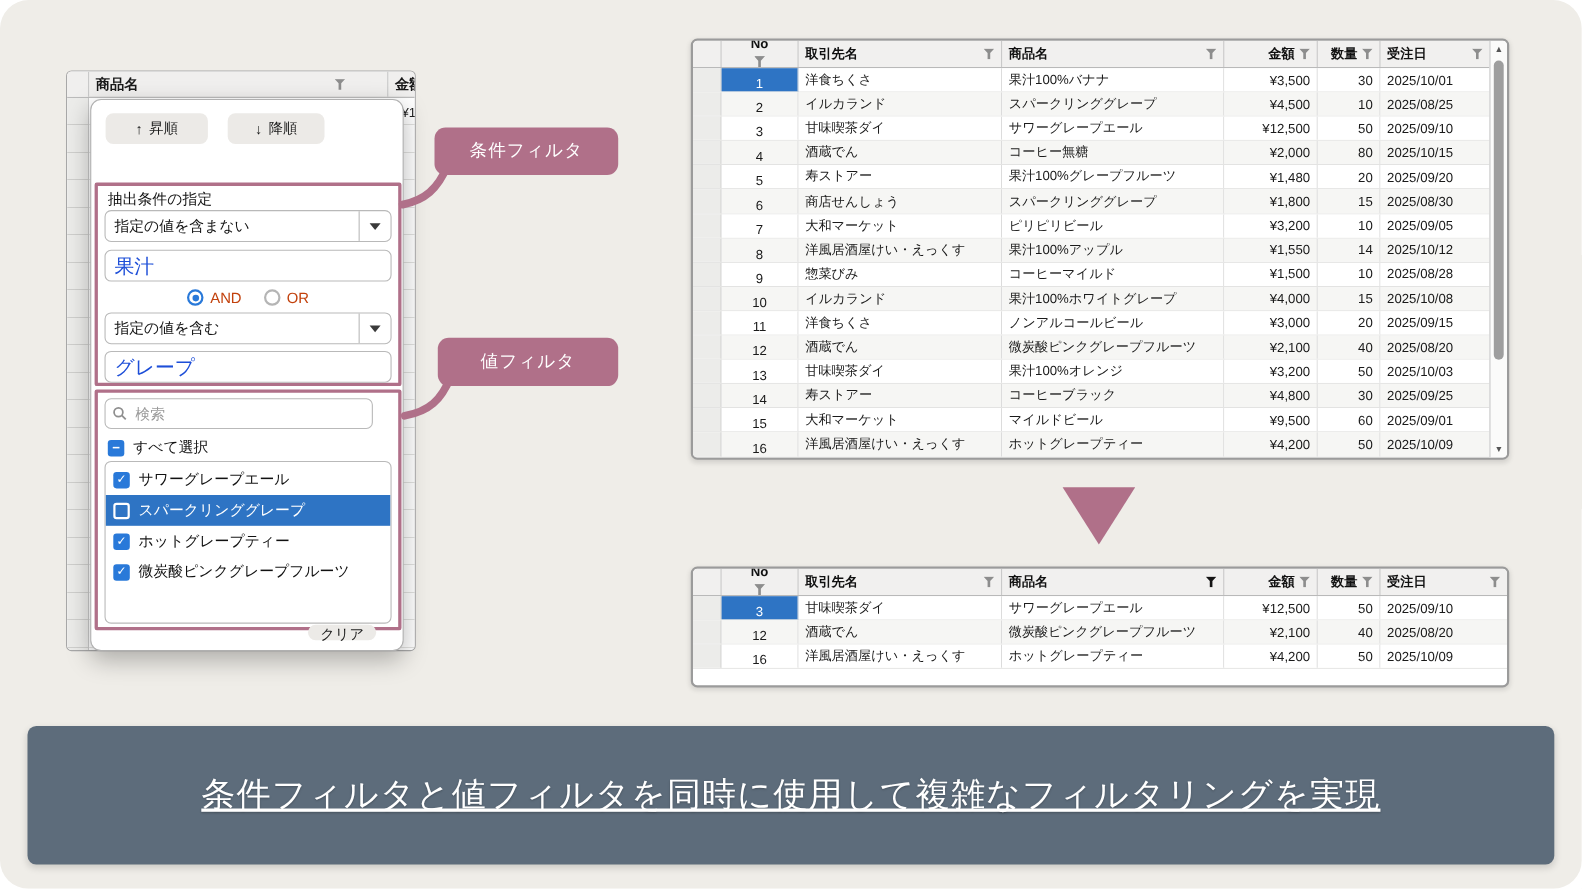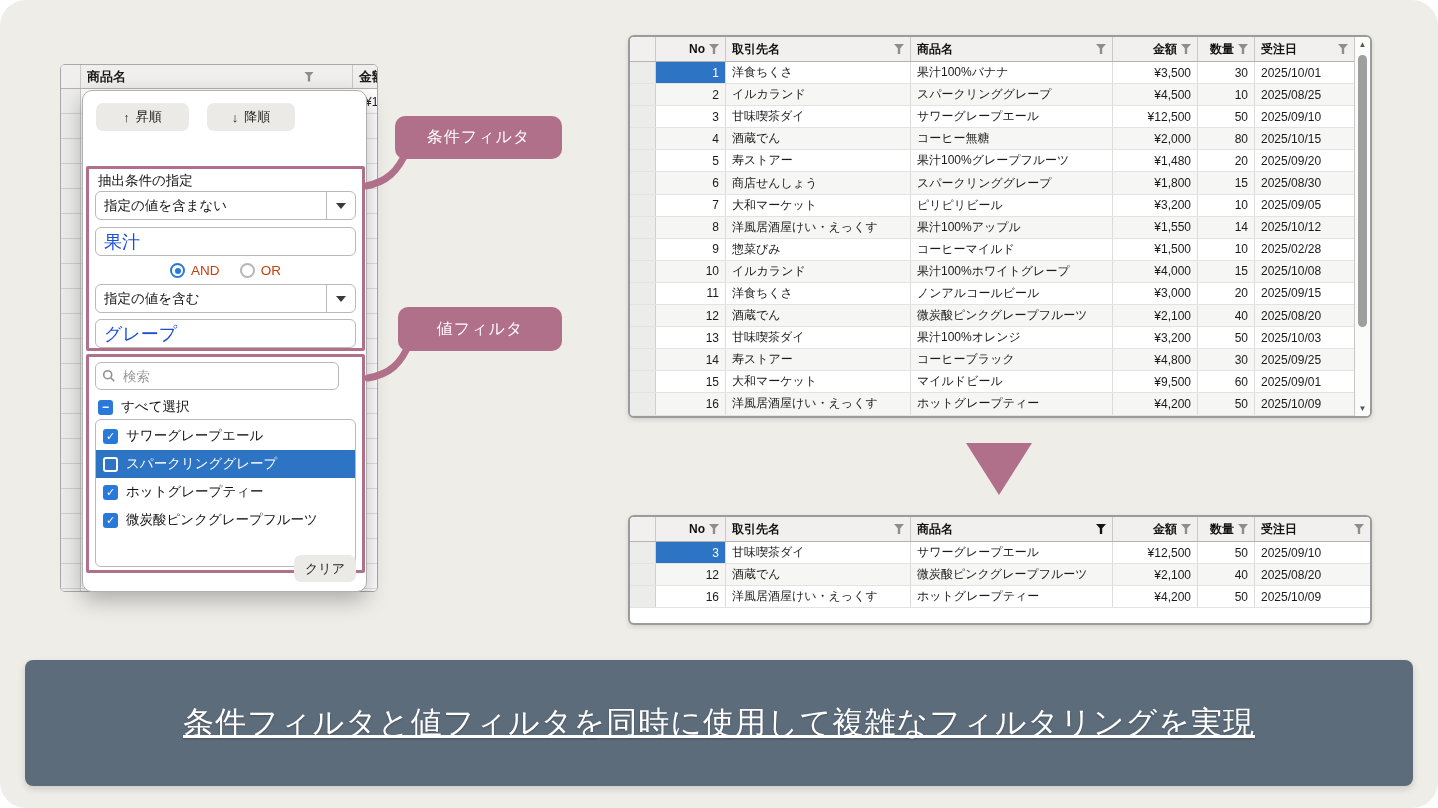--- a/index.html
+++ b/index.html
@@ -66,21 +66,21 @@
         font-size:11px; line-height:1; color:#fff; }
   .cb.checked { background:var(--cbblue,#2979d9); }
   .cb.indet { background:var(--cbblue,#2979d9); font-size:12px; font-weight:bold; }
   .cb.unchecked { background:transparent; border:2px solid #fff; }
 
   .listbox { position:absolute; left:6px; top:62px; width:261px; height:148px; border:1.5px solid #b9b9b9; border-radius:6px;
              background:#fff; overflow:hidden; padding-top:2px; }
   .vitem { height:28px; display:flex; align-items:center; gap:8px; padding-left:7px; font-size:13.5px; color:#111; cursor:pointer; }
   .vitem.hl { background:var(--blue,#2e74c4); color:#fff; }
 
-  .clear-btn { position:absolute; right:10px; bottom:9px; width:62px; height:27px; background:#eceae7; border:none;
+  .clear-btn { position:absolute; right:24px; bottom:9px; width:62px; height:14px; background:#eceae7; border:none;
                border-radius:7px; font-size:13px; color:#1a1a1a; cursor:pointer; font-family:inherit; }
 
   
   .bubble { position:absolute; background:var(--accent,#b07089); color:#fff; border-radius:10px;
             display:flex; align-items:center; justify-content:center; font-size:16px; letter-spacing:1px; }
   .bubble1 { left:395px; top:116px; width:167px; height:43px; }
   .bubble2 { left:398px; top:307px; width:164px; height:44px; }
   .tails { position:absolute; left:0; top:0; pointer-events:none; }
   .tails path { stroke:var(--accent,#b07089); stroke-width:7; fill:none; stroke-linecap:round; }
 
@@ -101,21 +101,21 @@
   .hcell:last-child { border-right:none; }
   .hcell.sp { justify-content:space-between; }
   .hcell.rt { justify-content:flex-end; gap:4px; }
   .trow { display:flex; height:22.1px; font-size:12px; color:#1a1a1a; border-bottom:1px solid #e3e3e2; }
   .trow.alt .cell { background:#f6f6f4; }
   .cell { display:flex; align-items:center; padding:0 6px; border-right:1px solid #dcdcdc; height:100%; background:#fff; overflow:hidden; white-space:nowrap; }
   .cell:last-child { border-right:none; }
   .cell.sel { background:#ececea !important; border-right:1px solid #cfcfcd; padding:0; }
   .cell.r { justify-content:flex-end; }
   .cell.hl { background:var(--blue,#2e74c4) !important; color:#fff; }
-  .c0 { width:26px; } .c1 { width:70px; } .c2 { width:185px; } .c3 { width:202px; }
+  .c0 { width:26px; } .c1 { width:70px;flex-direction:column; } .c2 { width:185px; } .c3 { width:202px; }
   .c4 { width:85px; } .c5 { width:57px; } .c6 { flex:1; }
 
   .vscroll { position:absolute; right:0; top:0; bottom:0; width:16px; background:#fbfbfa; border-left:1px solid #c7c7c7; }
   .vs-arrow { position:absolute; left:0; width:100%; text-align:center; font-size:8px; color:#555; }
   .vs-up { top:3px; } .vs-down { bottom:3px; }
   .vs-thumb { position:absolute; left:3px; top:18px; width:9px; height:272px; background:#9e9e9e; border-radius:5px; }
 
   
   .caption { position:absolute; left:25px; top:660px; width:1388px; height:126px; background:var(--capbg,#5d6c7b);
              border-radius:8px; display:flex; align-items:center; justify-content:center; color:#fff; font-size:31px;
@@ -328,21 +328,21 @@
           <div class="cell c5 r">14</div>
           <div class="cell c6">2025/10/12</div>
         </div>
         <div class="trow">
           <div class="cell sel c0"></div>
           <div class="cell c1 r">9</div>
           <div class="cell c2">惣菜びみ</div>
           <div class="cell c3">コーヒーマイルド</div>
           <div class="cell c4 r">¥1,500</div>
           <div class="cell c5 r">10</div>
-          <div class="cell c6">2025/02/28</div>
+          <div class="cell c6">2025/08/28</div>
         </div>
         <div class="trow alt">
           <div class="cell sel c0"></div>
           <div class="cell c1 r">10</div>
           <div class="cell c2">イルカランド</div>
           <div class="cell c3">果汁100%ホワイトグレープ</div>
           <div class="cell c4 r">¥4,000</div>
           <div class="cell c5 r">15</div>
           <div class="cell c6">2025/10/08</div>
         </div>

